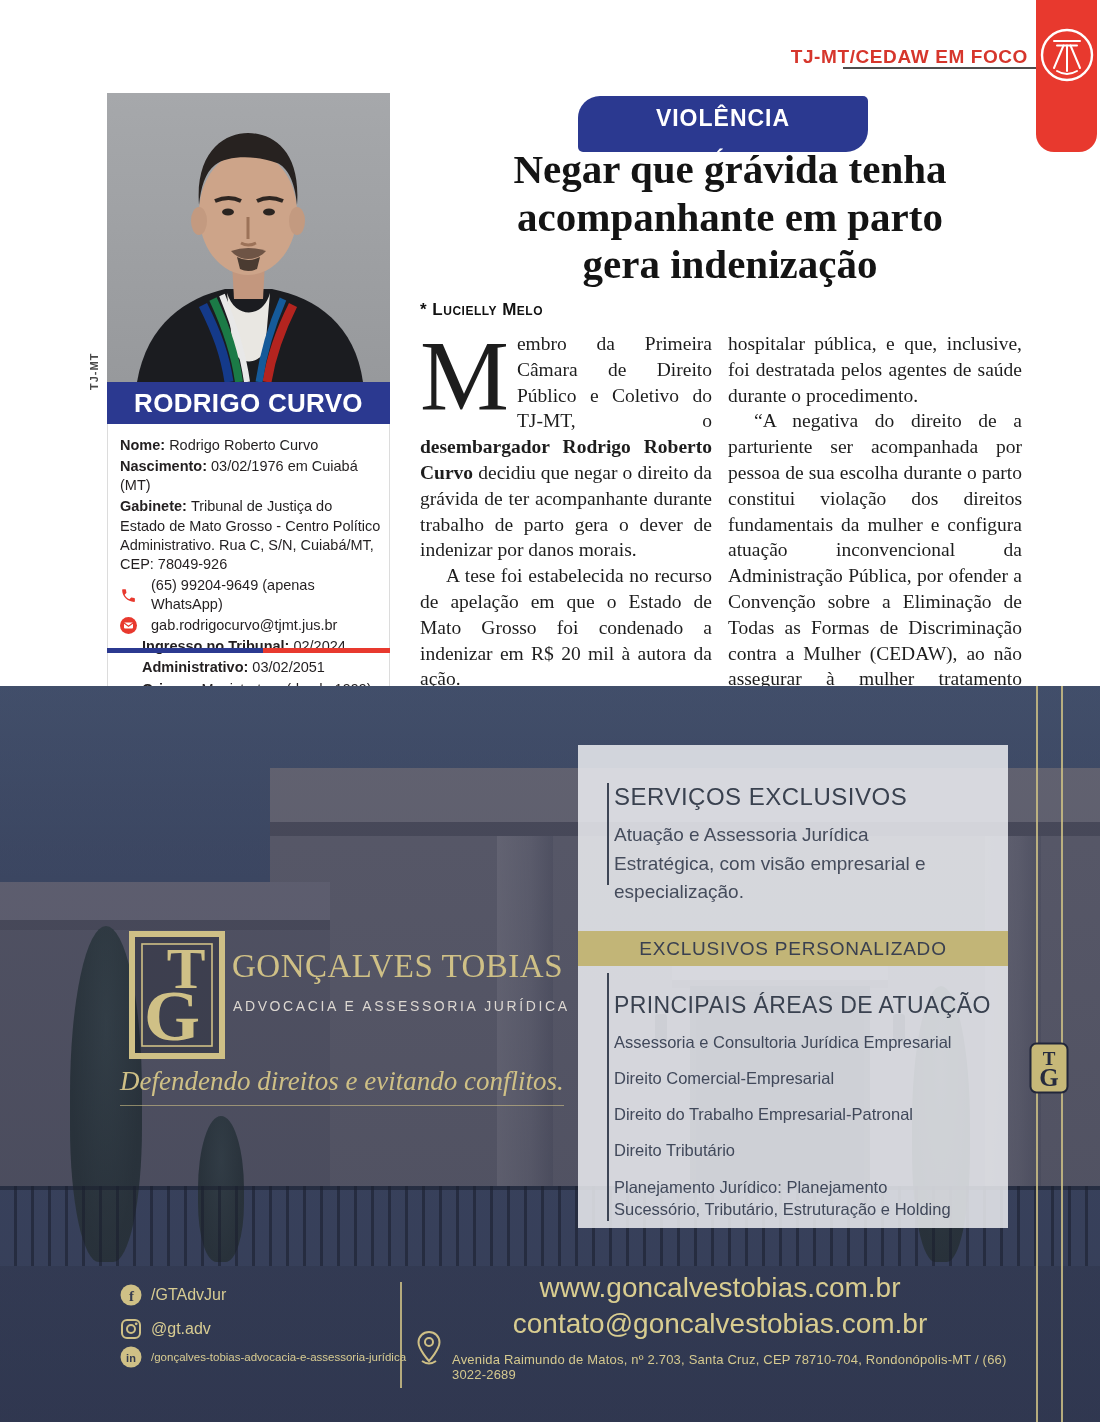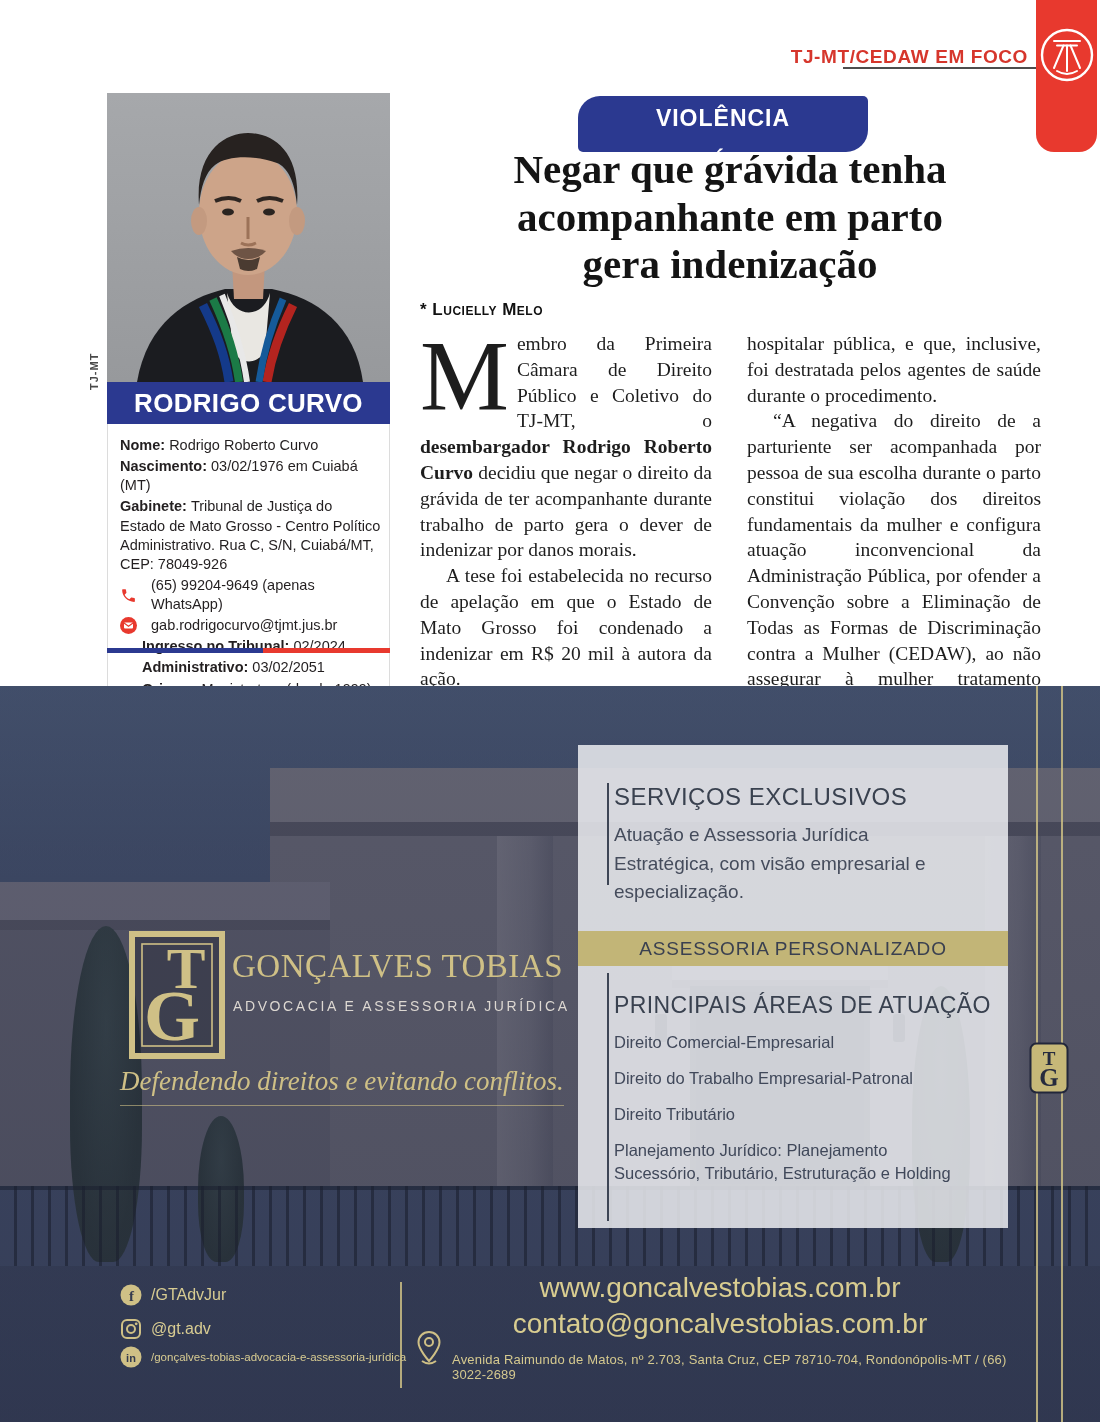--- a/index.html
+++ b/index.html
@@ -35,21 +35,21 @@
     border-radius:22px 5px 22px 5px;color:#fff;font-weight:bold;font-size:23px;letter-spacing:1px;
     text-align:center;line-height:44px;}
   .headline{position:absolute;left:430px;top:146px;width:600px;text-align:center;
     font-family:"Liberation Serif",serif;font-weight:bold;font-size:41px;line-height:1.16;color:#141414;}
   .headline span{display:block;}
   .byline{position:absolute;left:420px;top:300px;font-size:17px;font-weight:bold;
     font-variant:small-caps;letter-spacing:.5px;color:#111;}
   .bodycol{position:absolute;top:331px;font-family:"Liberation Serif",serif;font-size:19.5px;
     line-height:25.8px;text-align:justify;color:#1d1d1d;}
   .col1{left:420px;width:292px;}
-  .col2{left:728px;width:294px;margin-left:19px;}
+  .col2{left:728px;width:294px;}
   .bodycol p{margin:0;}
   .bodycol p.ind{text-indent:26px;}
   .dropcap{float:left;font-size:100px;line-height:82px;padding:4px 8px 0 0;font-weight:normal;}
 
   
   .ad{position:absolute;left:0;top:686px;width:1100px;height:736px;background:#46506b;overflow:hidden;}
   .ad .abs{position:absolute;}
   .sky{left:0;top:0;width:1100px;height:300px;background:linear-gradient(#51617c,#434e69);}
   .main-cornice{left:270px;top:82px;width:830px;height:68px;background:#8d8689;
     box-shadow:inset 0 -14px 0 #5d585f;}
@@ -235,22 +235,23 @@
         <text x="20" y="23" text-anchor="middle" font-family="Liberation Serif,serif" font-size="19" font-weight="bold" fill="#262b3e">T</text>
         <text x="20" y="44" text-anchor="middle" font-family="Liberation Serif,serif" font-size="25" font-weight="bold" fill="#262b3e">G</text>
       </svg>
     </div>
 
     <div class="abs panel">
       <div class="vline" style="top:38px;height:102px;"></div>
       <div class="vline" style="top:228px;height:248px;"></div>
       <h2 class="svc-heading">SERVIÇOS EXCLUSIVOS</h2>
       <p class="svc-desc">Atuação e Assessoria Jurídica Estratégica, com visão empresarial e especialização.</p>
-      <div class="gold-bar">ASSESSORIA PERSONALIZADO</div>
+      <div class="gold-bar">EXCLUSIVOS PERSONALIZADO</div>
       <h2 class="areas-heading">PRINCIPAIS ÁREAS DE ATUAÇÃO</h2>
+      <div class="area-item">Assessoria e Consultoria Jurídica Empresarial</div>
       <div class="area-item">Direito Comercial-Empresarial</div>
       <div class="area-item">Direito do Trabalho Empresarial-Patronal</div>
       <div class="area-item">Direito Tributário</div>
       <div class="area-item">Planejamento Jurídico: Planejamento Sucessório, Tributário, Estruturação e Holding</div>
 
     </div>
 
     <div class="abs brand-monogram">
       <svg width="98" height="130" viewBox="0 0 98 130">
         <rect x="4" y="4" width="90" height="122" fill="rgba(18,22,32,.28)" stroke="#cfc086" stroke-width="6"></rect>

